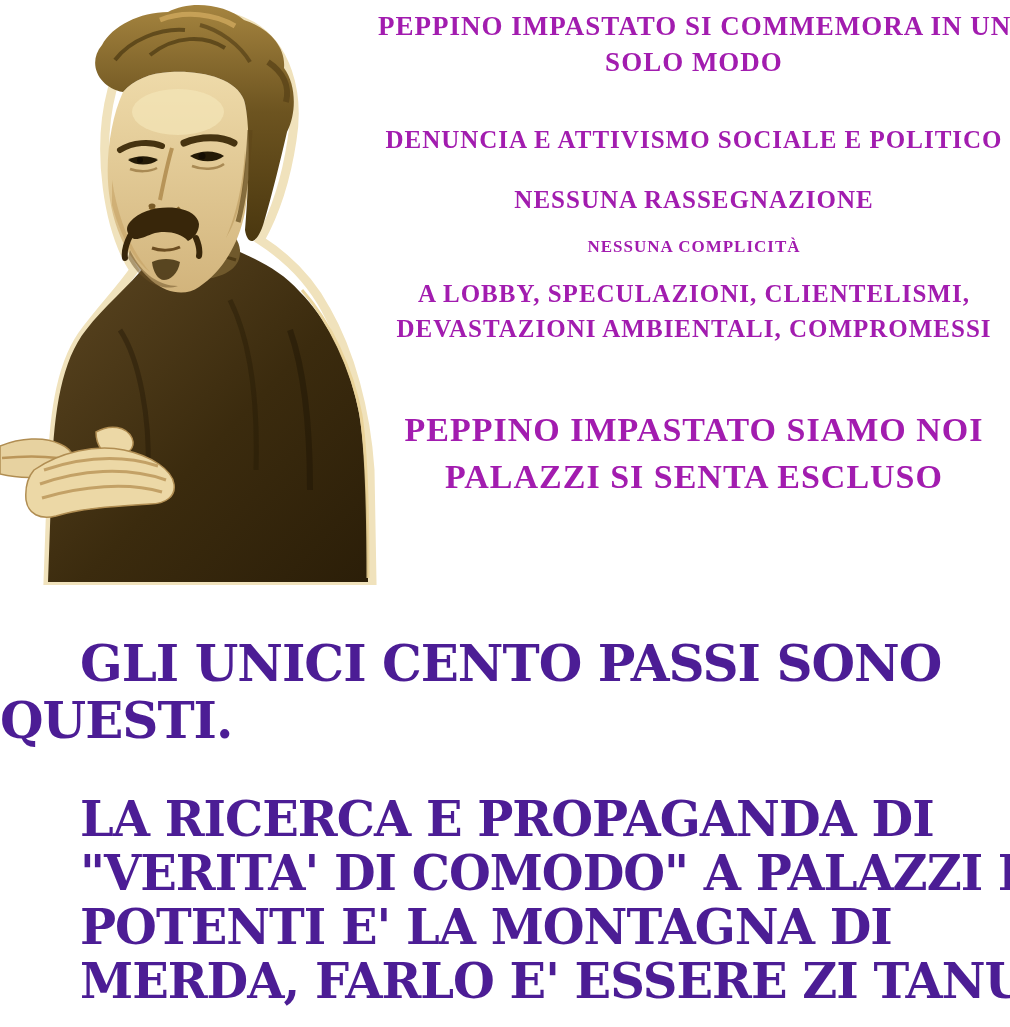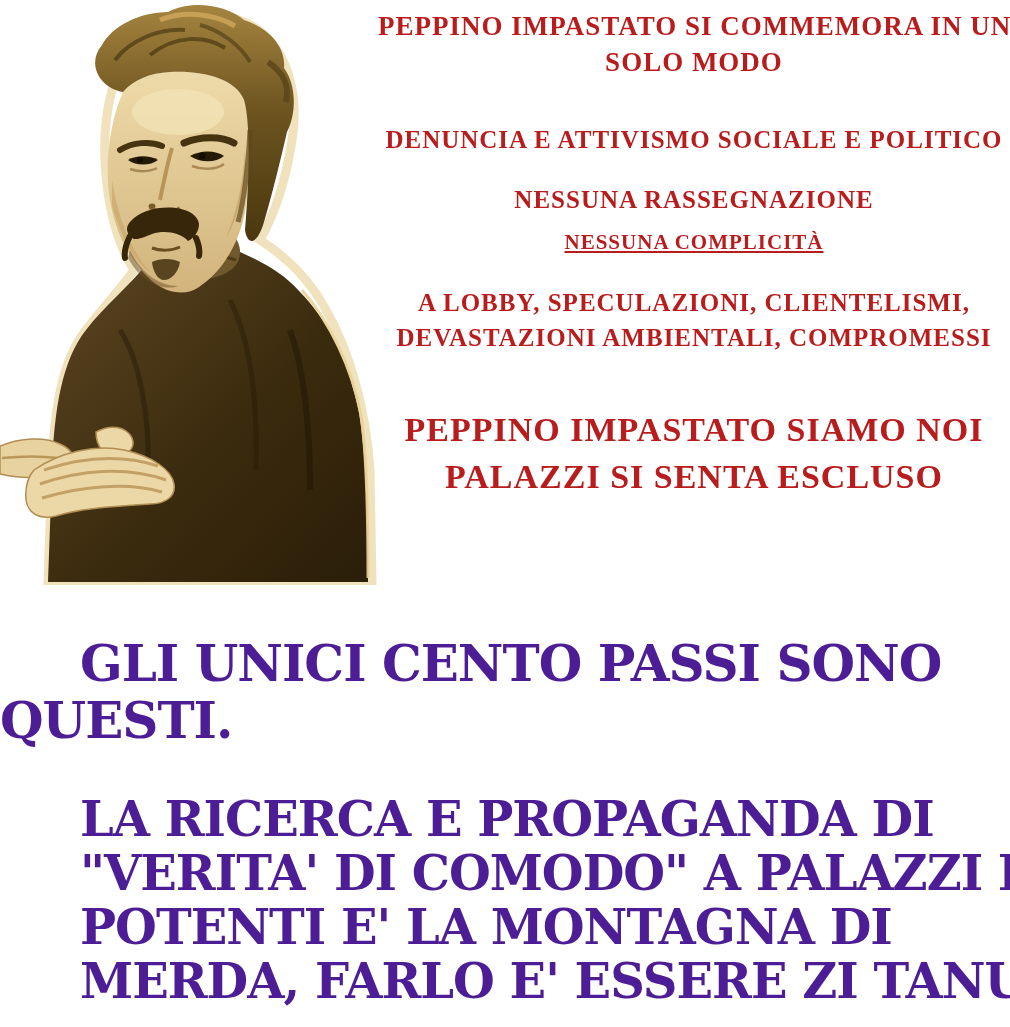--- a/index.html
+++ b/index.html
@@ -7,31 +7,31 @@
     width:1010px;height:1027px;position:relative;overflow:hidden;
     background:#ffffff;
     font-family:"Liberation Serif", serif;
   }
   .photo{
     position:absolute;left:0;top:0;width:378px;height:585px;
   }
   
   .top-block{
     position:absolute;left:378px;top:0;width:632px;height:585px;
-    color:#b91c1c;font-weight:bold;text-align:center;
+    color:#a21caf;font-weight:bold;text-align:center;
   }
   .top-block .tline{
     position:absolute;left:0;right:0;white-space:nowrap;
     letter-spacing:1px;
   }
   .t-heading{top:8px;font-size:27px;line-height:36px;}
   .t-denuncia{top:126px;font-size:25px;}
   .t-rassegnazione{top:186px;font-size:25px;}
-  .t-complicita{top:230px;font-size:21px;text-decoration:underline;}
-  .t-lobby{top:285px;font-size:25px;line-height:35px;}
+  .t-complicita{top:237px;font-size:17px;}
+  .t-lobby{top:276px;font-size:25px;line-height:35px;}
   .t-slogan{top:406px;font-size:34px;line-height:47px;letter-spacing:1px;}
   
   .bottom-block{
     position:absolute;left:0;top:0;width:1010px;height:1027px;
     color:#4c1d95;font-weight:bold;
     font-family:"DejaVu Serif", serif;
   }
   .b-heading{
     position:absolute;top:635px;left:0;right:0;
     font-size:50px;line-height:57px;letter-spacing:-1px;white-space:nowrap;

